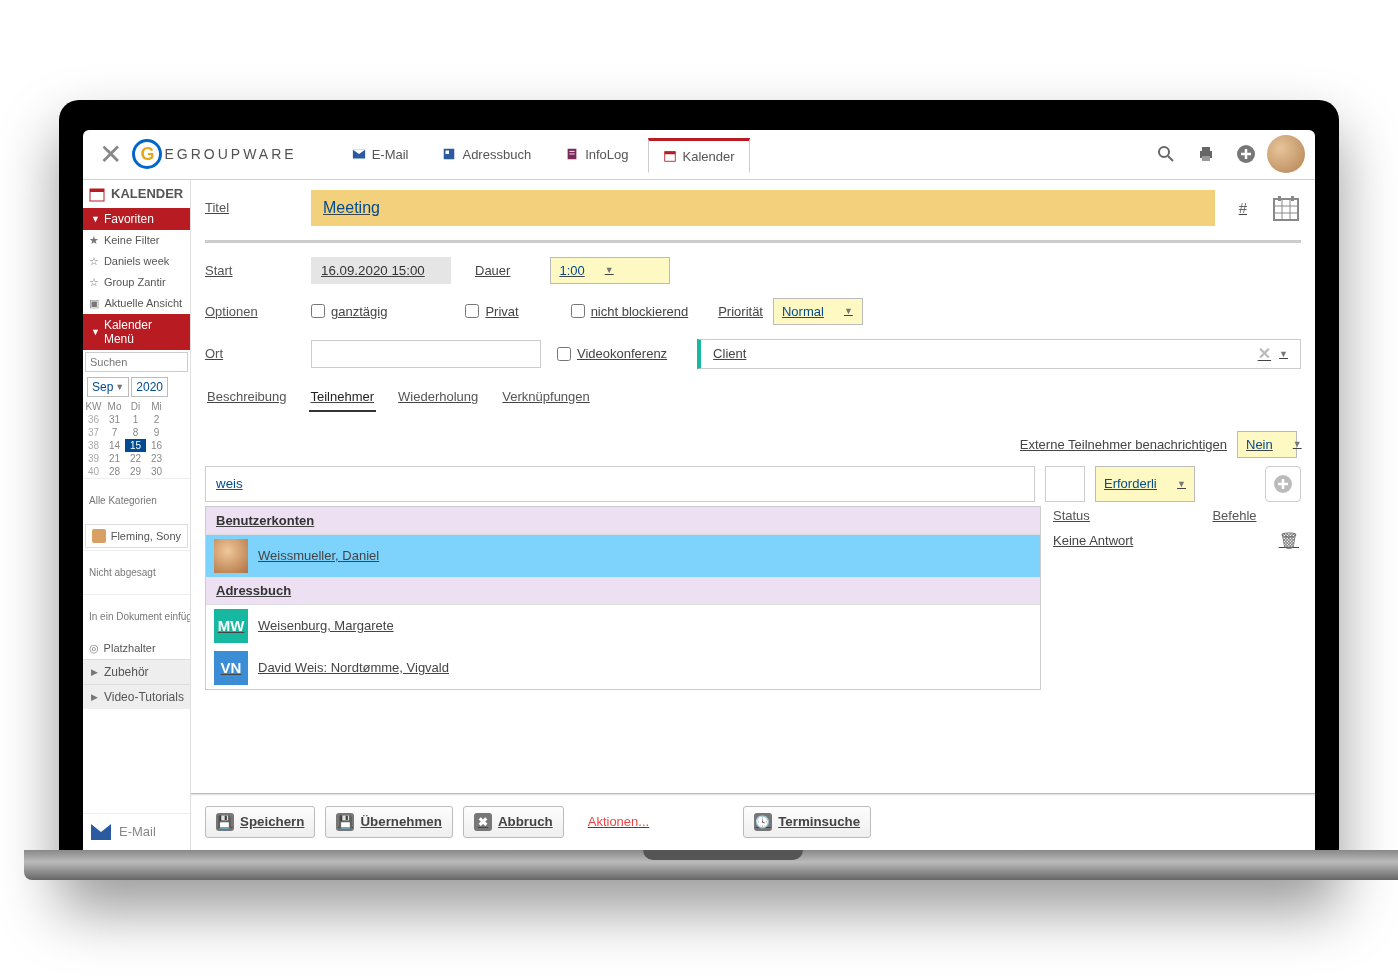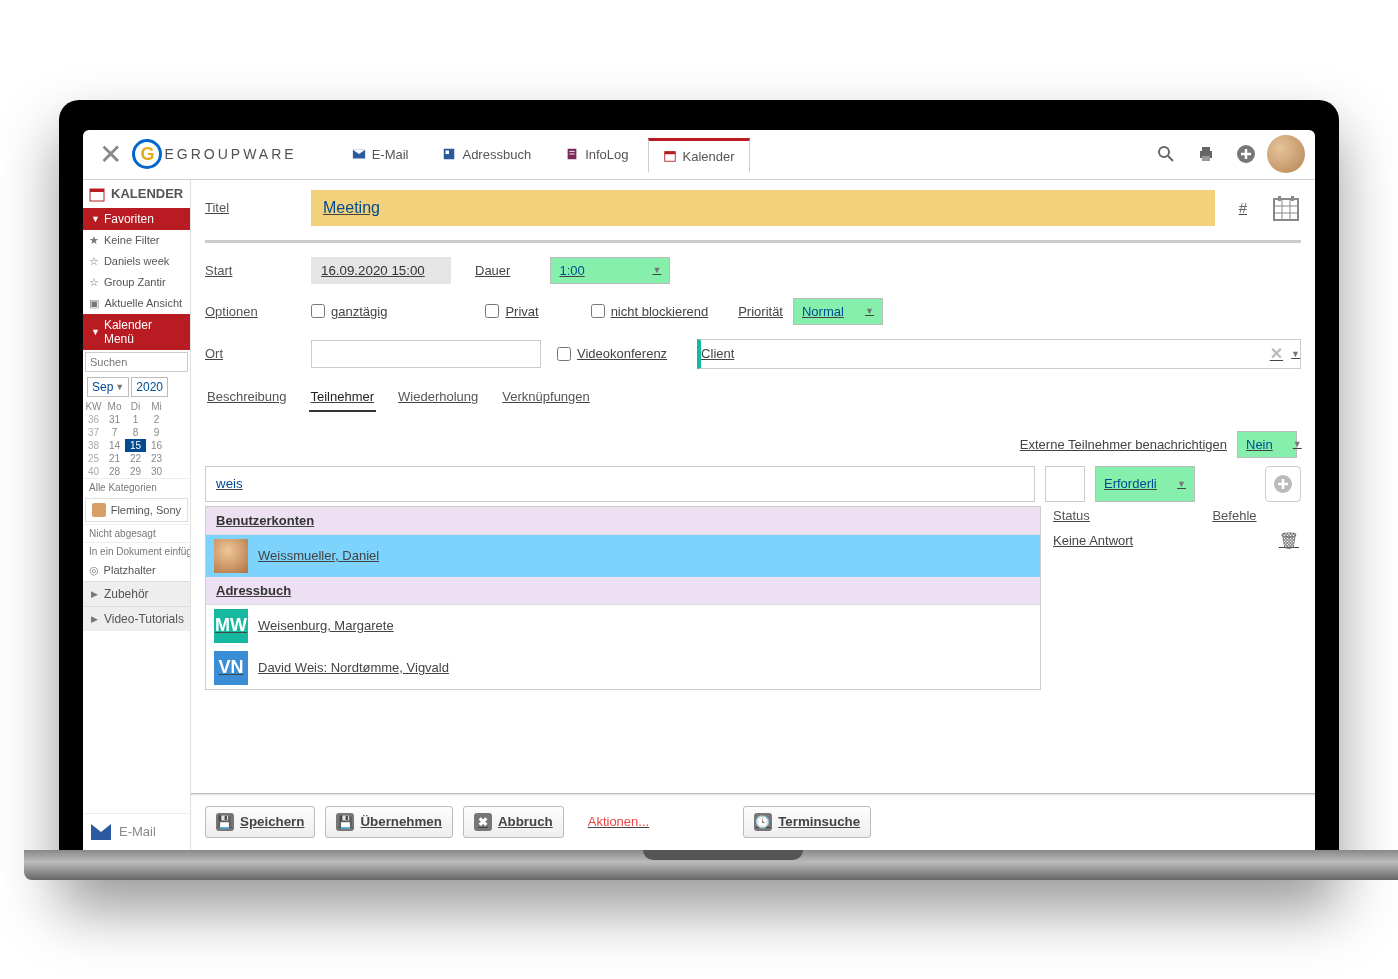--- a/index.html
+++ b/index.html
@@ -32,59 +32,59 @@
 .red-bar { background:#b81c22; color:#fff; padding:4px 8px; font-size:12px; display:flex; align-items:center; gap:4px; }
 .side-item { padding:4px 6px; font-size:11px; color:#555; display:flex; align-items:center; gap:5px; cursor:pointer; white-space:nowrap; overflow:hidden; }
 .side-item .si { color:#777; }
 .search-box { border:1px solid #ccc; margin:2px; padding:3px 4px; font-size:11px; color:#999; }
 .month-row { display:flex; gap:2px; padding:3px 4px; }
 .mini-sel { border:1px solid #bbb; padding:2px 4px; color:#004b91; font-size:12px; background:#fff; display:flex; align-items:center; gap:2px;}
 .cal-head, .cal-row { display:flex; font-size:10px; color:#888; }
 .cal-head span, .cal-row span { width:21px; text-align:center; padding:1px 0; }
 .cal-row span.today { background:#004b91; color:#fff; }
 .cal-row span:first-child { color:#aaa; }
-.side-note { font-size:10px; color:#777; padding:3px 6px; border-top:1px solid #eee; white-space:nowrap; overflow:hidden; }
+.side-note { font-size:10px; color:#777; padding:16px 6px; border-top:1px solid #eee; white-space:nowrap; overflow:hidden; }
 .side-sec { background:#eee; color:#555; padding:5px 8px; border-top:1px solid #ddd; font-size:12px; display:flex; align-items:center; gap:6px; white-space:nowrap; overflow:hidden;}
 .side-mail { padding:10px 8px; display:flex; align-items:center; gap:8px; color:#888; border-top:1px solid #eee; }
 
 
 .main { flex:1; display:flex; flex-direction:column; overflow:hidden;text-decoration:underline; }
 .form { padding:10px 14px 0 14px; flex:1; overflow:auto; }
 .row { display:flex; align-items:center; margin-bottom:14px; gap:10px; }
 .row label.fl { width:96px; color:#555; }
 .title-input { flex:1; background:#f3d07b; border:none; padding:9px 12px; color:#004b91; font-size:16px; }
 .hash { padding:0 14px; color:#666; font-size:15px; }
 .cal-ico { width:30px; height:30px; display:flex; align-items:center; justify-content:center; }
 .hr { height:3px; background:#ccc; margin:2px 0 14px 0; }
 .dt { background:#e5e5e5; padding:6px 10px; border:none; width:140px; color:#333; }
-.sel { border:1px solid #bbb; padding:5px 8px; color:#004b91; background:#86efac; display:flex; align-items:center; justify-content:space-between; gap:20px; width:120px; cursor:pointer; }
+.sel { border:1px solid #bbb; padding:5px 8px; color:#004b91; background:#fef9c3; display:flex; align-items:center; justify-content:flex-start; gap:20px; width:120px; cursor:pointer; }
 .sel-wide { width:60px; }
 .chk { display:flex; align-items:center; gap:6px; margin-right:20px; }
 .chk input { width:14px; height:14px; }
 .ort-input { border:1px solid #ccc; width:230px; height:28px; padding:0 6px; }
-.category-input { flex:1; border:1px solid #ccc; height:30px; display:flex; align-items:center; padding:0 0; gap:8px; border-left:4px solid #16b9a0; }
+.category-input { flex:1; border:1px solid #ccc; height:30px; display:flex; align-items:center; padding:0 12px; gap:8px; border-left:4px solid #16b9a0; }
 .category-input .txt{ flex:1; color:#444; }
 .category-input .x { color:#bbb; cursor:pointer; font-size:16px; font-weight:bold;}
 .tabs { display:flex; gap:20px; border-bottom:1px solid transparent; margin-top:4px; }
 .tabs .tab { padding:6px 2px; color:#555; cursor:pointer; }
 .tabs .tab.active { border-bottom:2px solid #333; color:#222; }
 
 .notify { display:flex; justify-content:flex-end; align-items:center; gap:10px; padding:18px 4px 8px 0; color:#444; }
 
 .search-row { display:flex; gap:10px; align-items:stretch; }
 .search-input { flex:1; border:1px solid #ccc; padding:7px 10px; color:#004b91; }
 .small-box { width:40px; border:1px solid #ccc; background:#fff; }
 .plus-circle { width:36px; height:36px; border:1px solid #ccc; display:flex; align-items:center; justify-content:center; color:#999; border-radius:4px;}
 
 .results-area { display:flex; margin-top:4px; gap:10px; }
 .results { flex:1; border:1px solid #ccc; max-height:210px; overflow-y:scroll; }
 .res-header { background:#ece0f2; padding:6px 10px; font-weight:bold; color:#333; border-bottom:1px solid #ddd;}
 .res-item { display:flex; align-items:center; gap:10px; padding:4px 8px; cursor:pointer; }
 .res-item.selected { background:#7dd3fc; }
-.res-avatar { width:34px; height:34px; background:#16b9a0; color:#fff; display:flex; align-items:center; justify-content:center; font-size:18px; font-weight:600; }
+.res-avatar { width:34px; height:34px; background:#16b9a0; color:#fff; display:flex; align-items:center; justify-content:center; font-size:15px; font-weight:600; }
 .res-avatar.photo { background: radial-gradient(circle at 40% 35%, #f0c89a, #b07040); }
 .res-avatar.blue { background:#3b8dd6; }
 
 .status-col { width:250px; }
 .status-col table { width:100%; font-size:13px; color:#444; }
 .status-col th { text-align:left; font-weight:normal; color:#555; padding-bottom:3px;}
 .status-col td { padding:3px 0; }
 .trash { cursor:pointer; color:#666; font-size:16px;}
 
 .footer { border-top:1px solid #bbb; padding:12px 14px; display:flex; align-items:center; gap:10px; margin-top:auto; background:#fff; box-shadow: inset 0 2px 2px -1px #ddd;}
@@ -225,21 +225,21 @@
               <span>8</span>
               <span>9</span>
             </div>
             <div class="cal-row">
               <span>38</span>
               <span>14</span>
               <span class="today">15</span>
               <span>16</span>
             </div>
             <div class="cal-row">
-              <span>25</span>
+              <span>39</span>
               <span>21</span>
               <span>22</span>
               <span>23</span>
             </div>
             <div class="cal-row">
               <span>40</span>
               <span>28</span>
               <span>29</span>
               <span>30</span>
             </div>
@@ -297,21 +297,21 @@
                 <span>1:00</span>
                 <span class="tri">▼</span>
               </div>
         </div>
         <div class="row">
           <label class="fl">Optionen</label>
           <label class="chk">
                 <input type="checkbox" style="">
                 <span>ganztägig</span>
               </label>
-          <label class="chk" style="margin-left:68px;">
+          <label class="chk" style="margin-left:48px;">
                 <input type="checkbox" style="">
                 <span>Privat</span>
               </label>
           <label class="chk" style="margin-left:22px;">
                 <input type="checkbox" style="">
                 <span>nicht blockierend</span>
               </label>
           <label>Priorität</label>
           <div class="sel" style="width:90px;">
                 <span>Normal</span>

